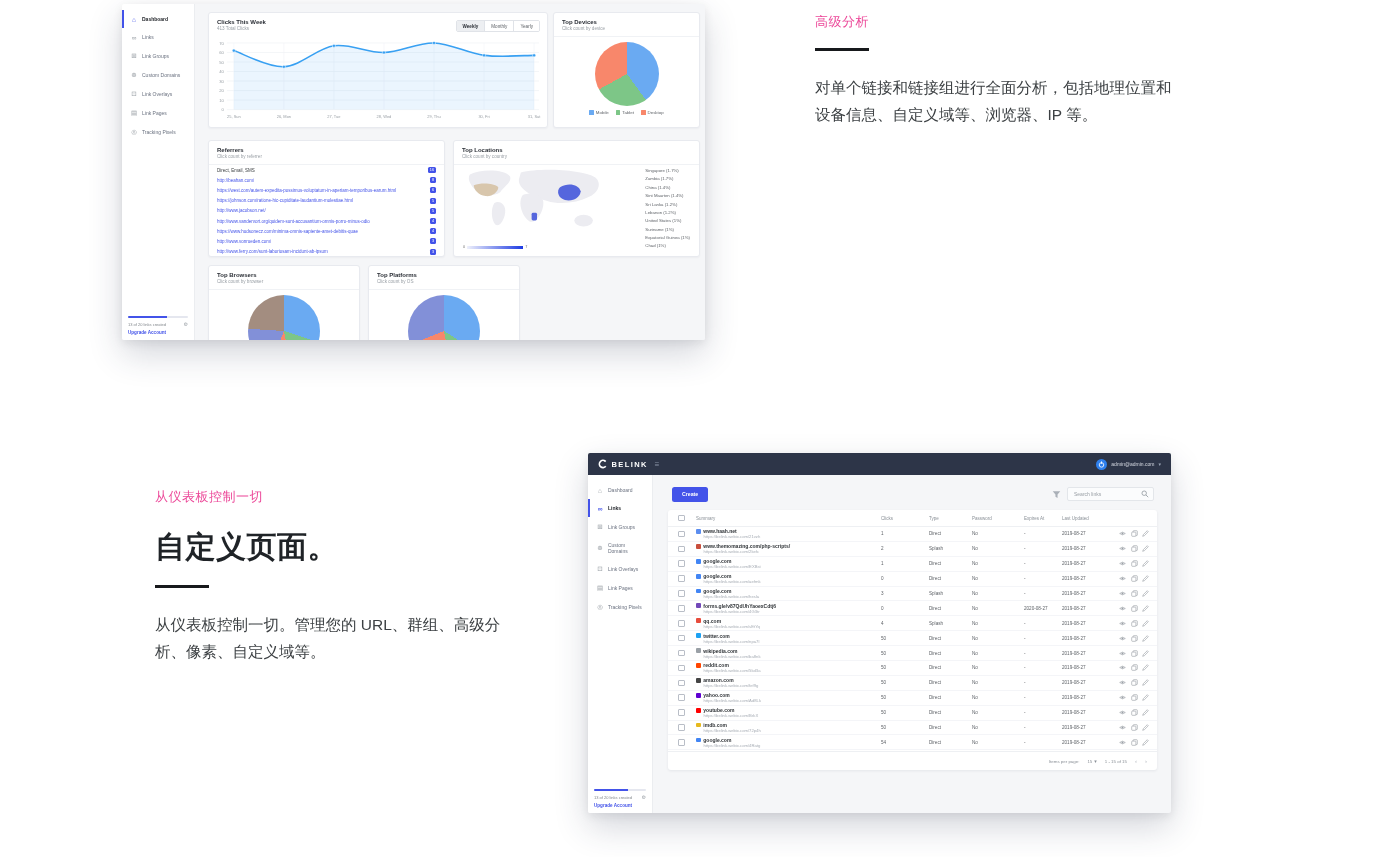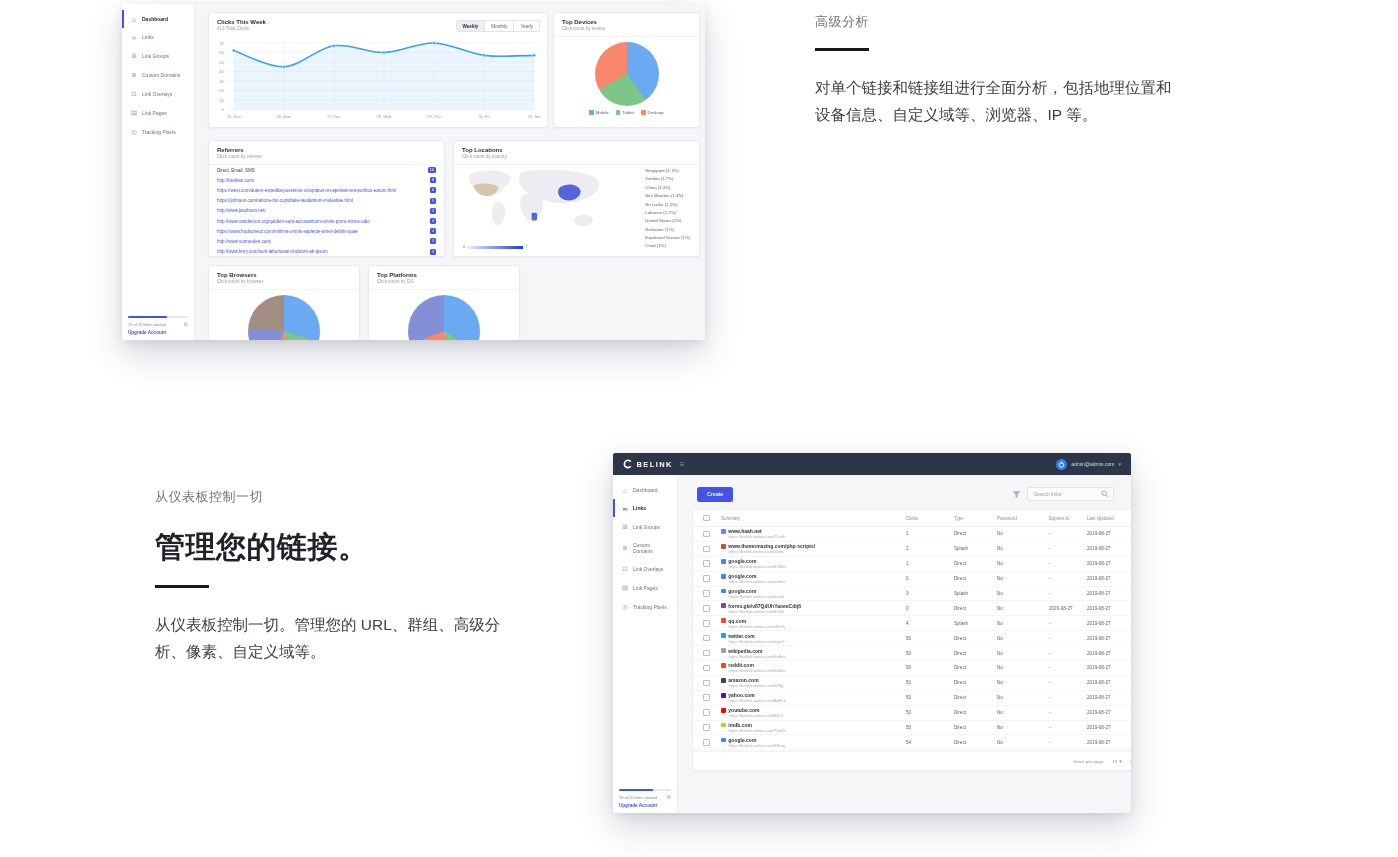--- a/index.html
+++ b/index.html
@@ -1,32 +1,32 @@
 <!DOCTYPE html>
 <html><head>
 <meta charset="utf-8">
 <style>
   html,body{margin:0;padding:0;background:#fff;}
   *{box-sizing:border-box;font-family:"Liberation Sans",sans-serif;}
   .page{position:relative;width:1398px;height:857px;background:#fff;overflow:hidden;}
 
   
   .copy{position:absolute;}
-  .eyebrow{font-size:13px;color:#737373;letter-spacing:.5px;}
+  .eyebrow{font-size:13px;color:#ec4899;letter-spacing:.5px;}
   .copy h2{font-size:30px;font-weight:700;color:#1f2327;margin:21px 0 0 0;letter-spacing:.5px;}
   .rule{width:54px;height:3px;background:#17191c;margin-top:17px;}
   .copy p{font-size:15.5px;color:#3c4043;line-height:1.72;width:364px;margin:24px 0 0 0;}
   .copy-analytics{left:815px;top:13px;}
   .copy-manage{left:155px;top:488px;}
 
   
   .shot{position:absolute;background:#f5f6f8;overflow:hidden;border-radius:2px;
         box-shadow:0 14px 34px rgba(40,50,80,.20),0 3px 10px rgba(0,0,0,.08);}
   .dash{left:122px;top:4px;width:583px;height:336px;}
-  .app-shot{left:613px;top:453px;width:518px;height:360px;}
+  .app-shot{left:588px;top:453px;width:583px;height:360px;}
 
   
   .side{position:absolute;left:0;top:0;bottom:0;width:73px;background:#fff;border-right:1px solid #ebedf0;z-index:3;}
   .app-shot .side{width:65px;top:22px;}
   .side-items{padding-top:6px;}
   .side-item{display:flex;align-items:center;gap:4px;padding:5.5px 6px;font-size:5px;color:#6b7280;border-left:2px solid transparent;cursor:pointer;}
   .side-item .s-icon{font-size:6.5px;color:#9aa0a6;width:8px;text-align:center;}
   .side-item.active{border-left-color:#4353e9;color:#23262b;font-weight:bold;}
   .side-item.active .s-icon{color:#4353e9;}
   .side-bottom{position:absolute;bottom:5px;left:6px;right:6px;}
@@ -321,21 +321,21 @@
   </div>
 
   <div class="copy copy-analytics">
     <div class="eyebrow">高级分析</div>
     <div class="rule"></div>
     <p>对单个链接和链接组进行全面分析，包括地理位置和设备信息、自定义域等、浏览器、IP 等。</p>
   </div>
 
   <div class="copy copy-manage">
     <div class="eyebrow">从仪表板控制一切</div>
-    <h2>管理您的链接。</h2>
+    <h2>自定义页面。</h2>
     <div class="rule"></div>
     <p>从仪表板控制一切。管理您的 URL、群组、高级分析、像素、自定义域等。</p>
   </div>
 
   <div class="shot app-shot">
     <div class="navbar">
       <div class="brand">
         <svg width="10" height="10" viewBox="0 0 10 10">
           <circle cx="5" cy="5" r="3.6" fill="none" stroke="#fff" stroke-width="1.7" stroke-dasharray="17 6" transform="rotate(40 5 5)"></circle>
         </svg>

